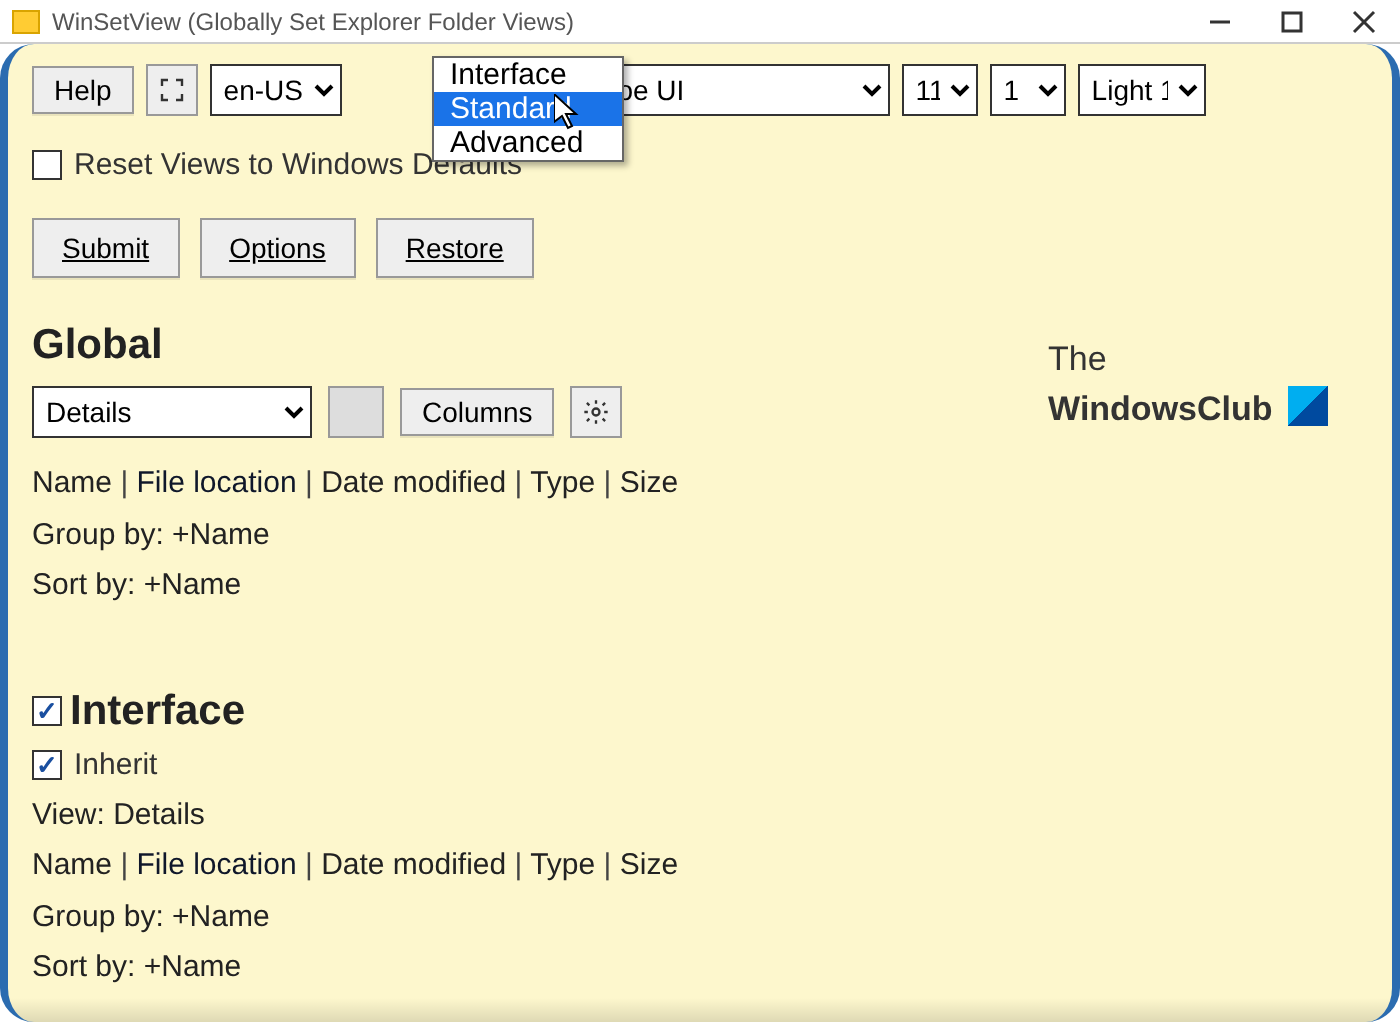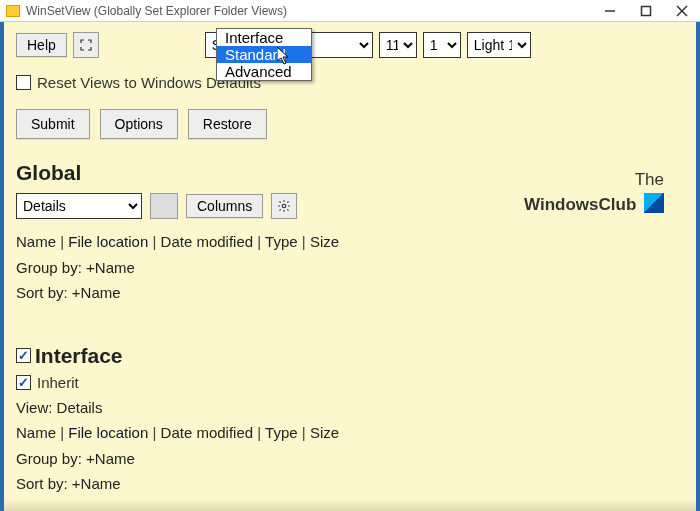--- a/index.html
+++ b/index.html
@@ -3,49 +3,49 @@
 <meta charset="utf-8">
 <style>
 * { box-sizing: border-box; margin: 0; padding: 0; font-family: "Segoe UI", Tahoma, sans-serif; }
 body { width: 700px; height: 511px; overflow: hidden; background: #fff; position: relative; }
 .titlebar { display: flex; align-items: center; height: 22px; background: #fff; border-bottom: 1px solid #ccc; padding: 0 0 0 6px; font-size: 12px; color: #555; }
 .titlebar .folder-icon { width: 14px; height: 12px; background: #ffcc33; border: 1px solid #d9a400; margin-right: 6px; }
 .titlebar .title-text { flex: 1; }
 .sysbtns { display: flex; }
 .sysbtn { width: 36px; height: 20px; display: flex; align-items: center; justify-content: center; font-size: 13px; cursor: pointer; }
 .sysbtn svg { stroke: #333; }
-.app { background: #fdf7cd; width: 700px; height: 489px; padding: 10px 12px 0 12px; position: relative; overflow: hidden; border-left: 4px solid #2b6cb0; border-right: 4px solid #2b6cb0;}
+.app { background: #fdf7cd; width: 700px; height: 489px; padding: 10px 12px 0 12px; position: relative; overflow: hidden; border-left: 4px solid #2b6cb0; border-right: 4px solid #2b6cb0; border-radius: 17px;}
 .toprow { display: flex; align-items: center; gap: 6px; }
 .btn { background: #eee; border: 1px solid #999; padding: 3px 10px; font-size: 14px; cursor: pointer; box-shadow: 0 1px 0 rgba(0,0,0,0.08); }
 .squarebtn { width: 26px; height: 26px; display: flex; align-items: center; justify-content: center; background: #eee; border: 1px solid #999; cursor: pointer; }
 select.combo { height: 26px; border: 1px solid #333; background: #fff; font-size: 14px; padding: 0 2px; }
 select.wide { width: 168px; }
 select.lang { width: 66px; }
 select.num { width: 38px; }
 select.theme { width: 64px; }
 .dropdown { position: absolute; top: 6px; left: 212px; width: 96px; background: #fff; border: 1px solid #666; font-size: 15px; z-index: 50; box-shadow: 2px 2px 3px rgba(0,0,0,0.3); }
 .dropdown .opt { padding: 0 8px; cursor: default; }
 .dropdown .opt.sel { background: #1a73e8; color: #fff; }
 .cursor { position: absolute; top: 18px; left: 60px; }
 .row2 { display: flex; align-items: center; gap: 6px; margin-top: 16px; font-size: 15px; color: #333; }
 .chk { width: 15px; height: 15px; border: 1px solid #333; background: #fff; display: inline-flex; align-items: center; justify-content: center; cursor: pointer; }
 .chk.checked::after { content: "✓"; color: #1a4fa0; font-size: 13px; line-height: 13px; font-weight: bold; }
-.btnrow { display: flex; gap: 10px; margin-top: 18px; }
+.btnrow { display: flex; gap: 10px; margin-top: 18px; text-decoration: underline; }
 .btnrow .btn { padding: 6px 14px; }
 .section { margin-top: 22px; }
 .section-header { display: flex; align-items: center; gap: 4px; font-size: 21px; font-weight: bold; color: #222; }
 .globalrow { display: flex; align-items: center; gap: 8px; margin-top: 8px; }
-.globalrow select { width: 126px; }
+.globalrow select { width: 140px; }
 .emptyslot { width: 28px; height: 26px; border: 1px solid #999; background: #ddd; }
 .gearsvg svg { stroke: #333; }
 .list { margin-top: 10px; font-size: 15px; color: #222; line-height: 1.7; }
 .link { color: #0f172a; }
 .sep { color: #444; }
 .watermark { position: absolute; right: 32px; top: 148px; text-align: left; font-size: 17px; color: #333; }
-.watermark .lead { display: block; text-align: right; }
+.watermark .lead { display: block; }
 .watermark .strong { font-weight: 600; }
 .wmicon { width: 20px; height: 20px; display: inline-block; position: relative; top: 3px; margin-left: 3px;
   background: linear-gradient(135deg, #00aef0 50%, #004a9f 50%); }
 .bottomshadow { position:absolute; bottom:0; left:0; right:0; height:12px; background:linear-gradient(to bottom, rgba(0,0,0,0), rgba(0,0,0,0.12)); }
 </style>
 </head>
 <body>
 
 <div class="titlebar">
   <div class="folder-icon"></div>
@@ -72,20 +72,21 @@
 
 <div class="app">
 
   <div class="toprow">
     <button class="btn">Help</button>
     <div class="squarebtn">
       <svg width="12" height="12" viewBox="0 0 12 12" fill="none" stroke="#333" stroke-width="1.2">
         <path d="M1 4V1h3M11 4V1H8M1 8v3h3M11 8v3H8"></path>
       </svg>
     </div>
+    <select class="combo lang"><option>en-US</option></select>
     <div style="width:94px"></div>
     <select class="combo wide"><option>Segoe UI</option></select>
     <select class="combo num"><option>11</option></select>
     <select class="combo num"><option>1</option></select>
     <select class="combo theme"><option>Light 1</option></select>
   </div>
 
   <div class="dropdown">
     <div class="opt">Interface</div>
     <div class="opt sel">Standard</div>

